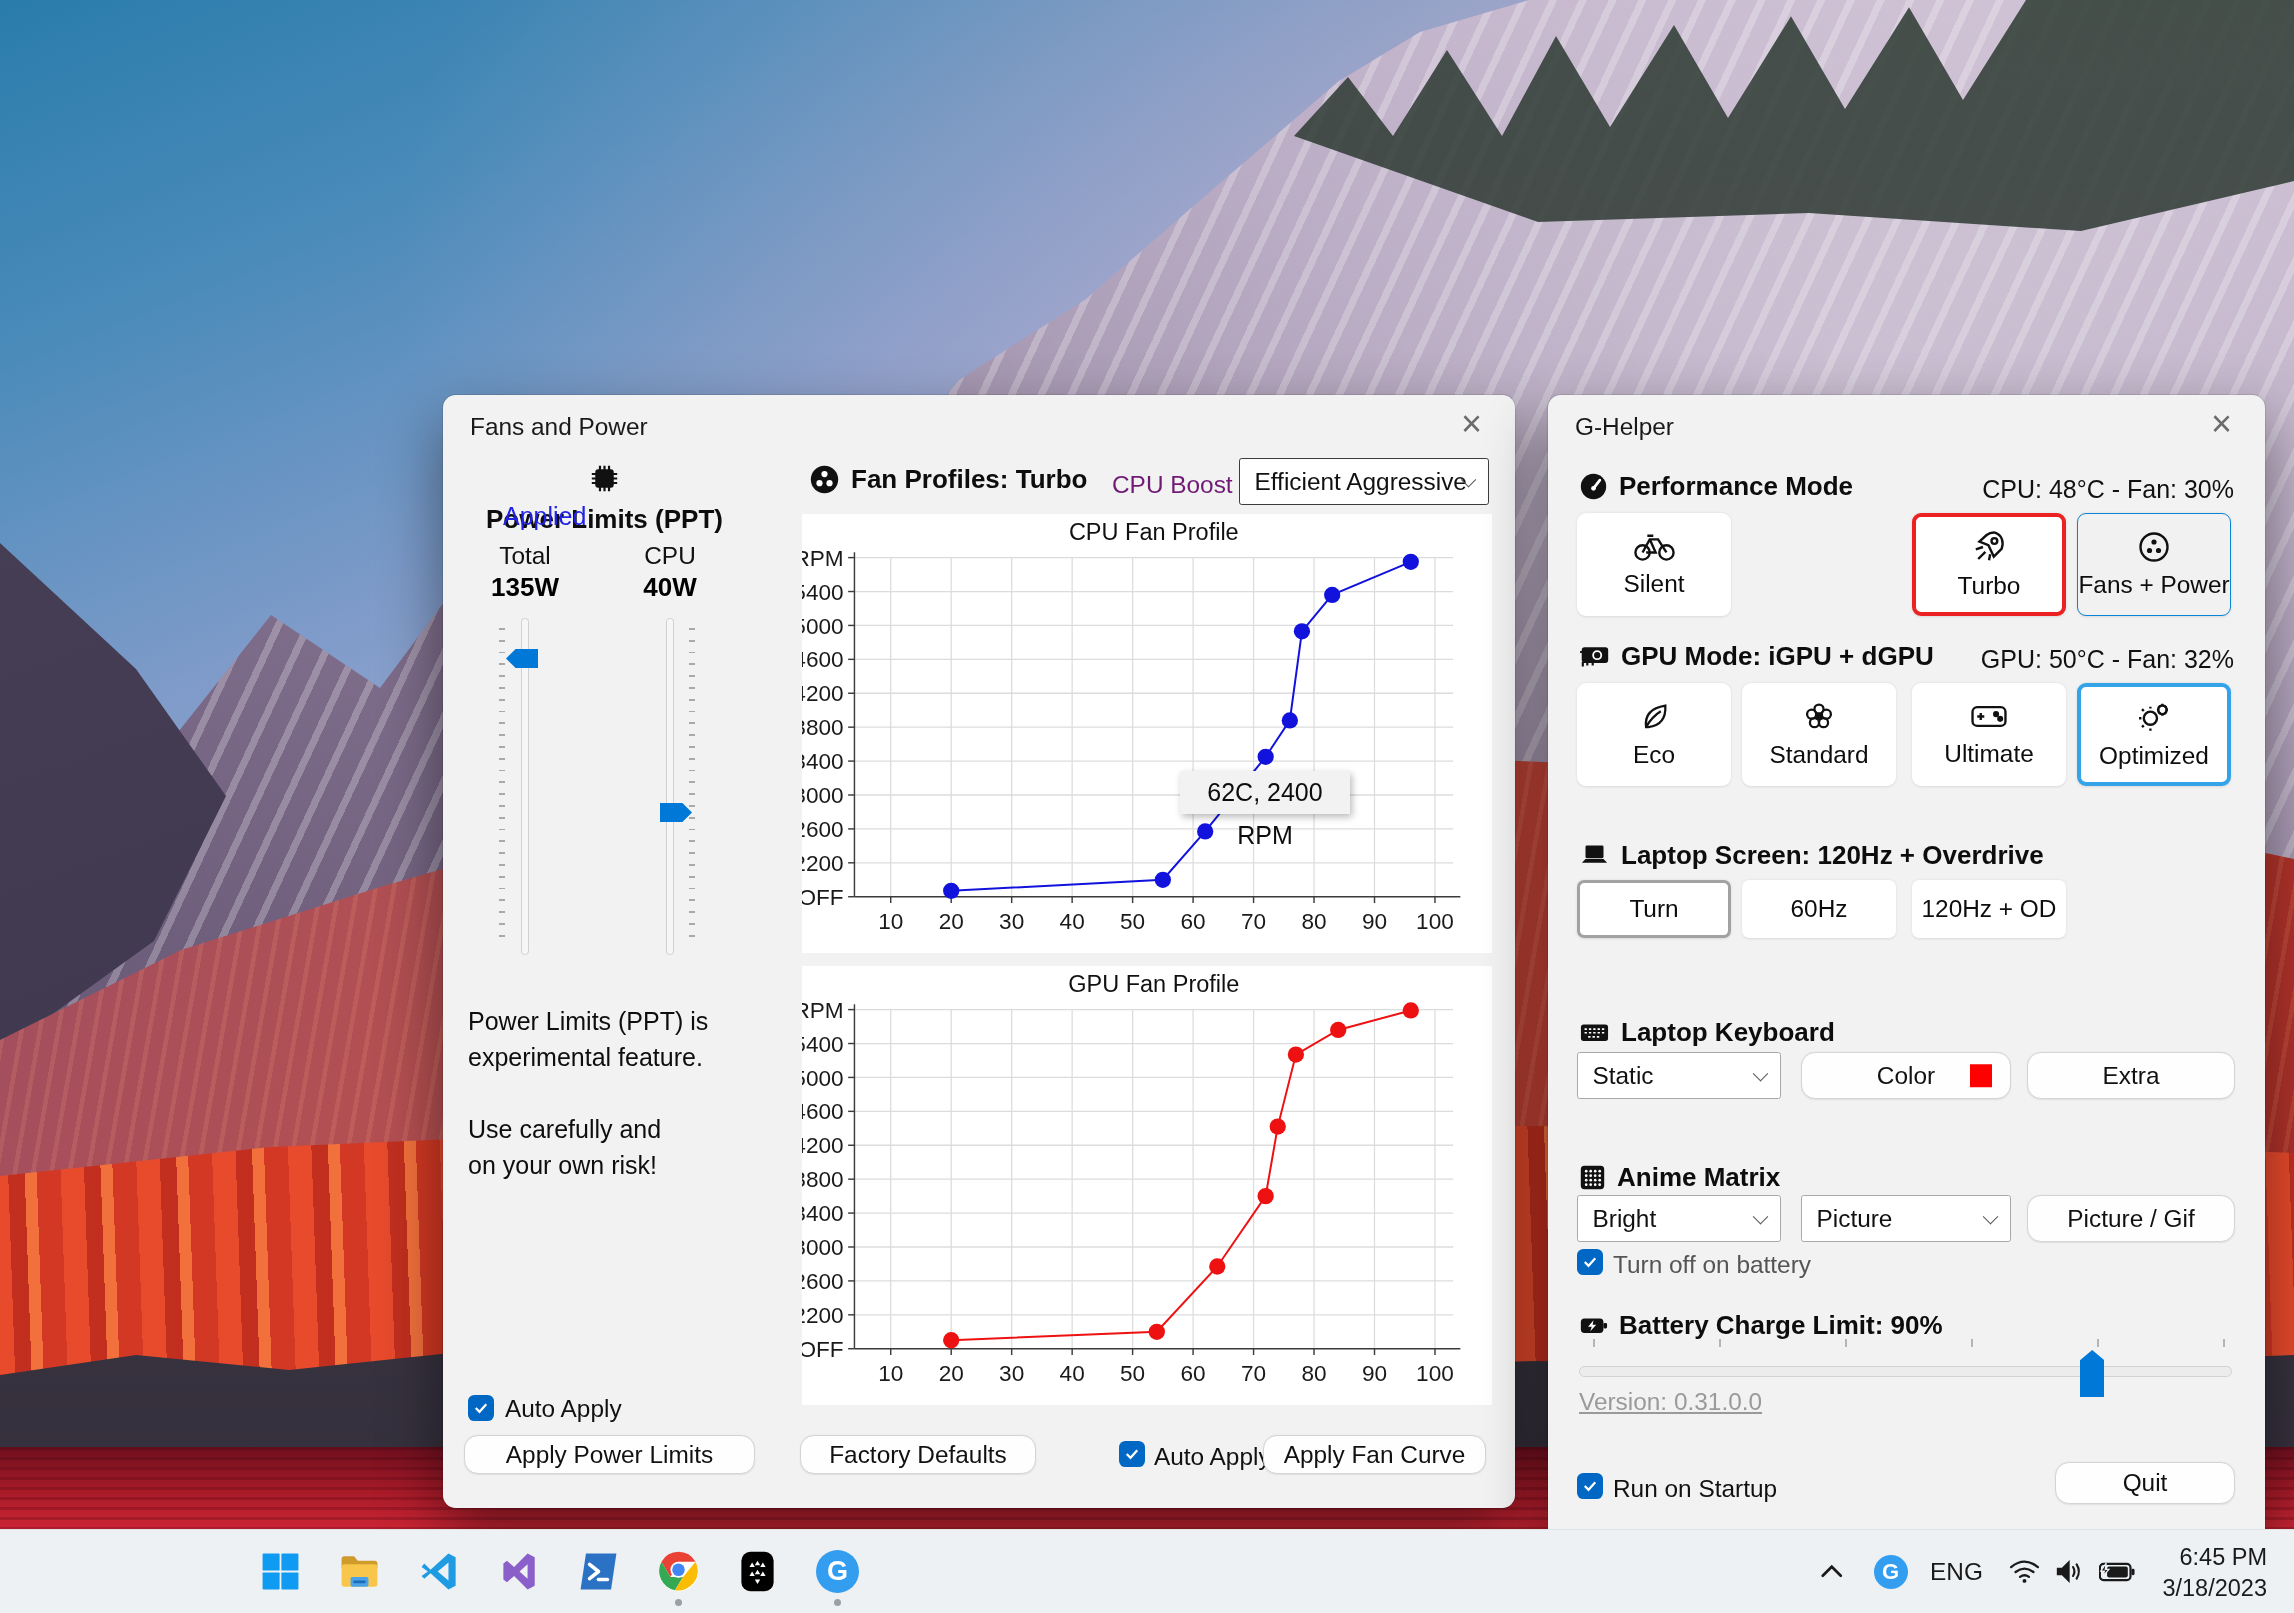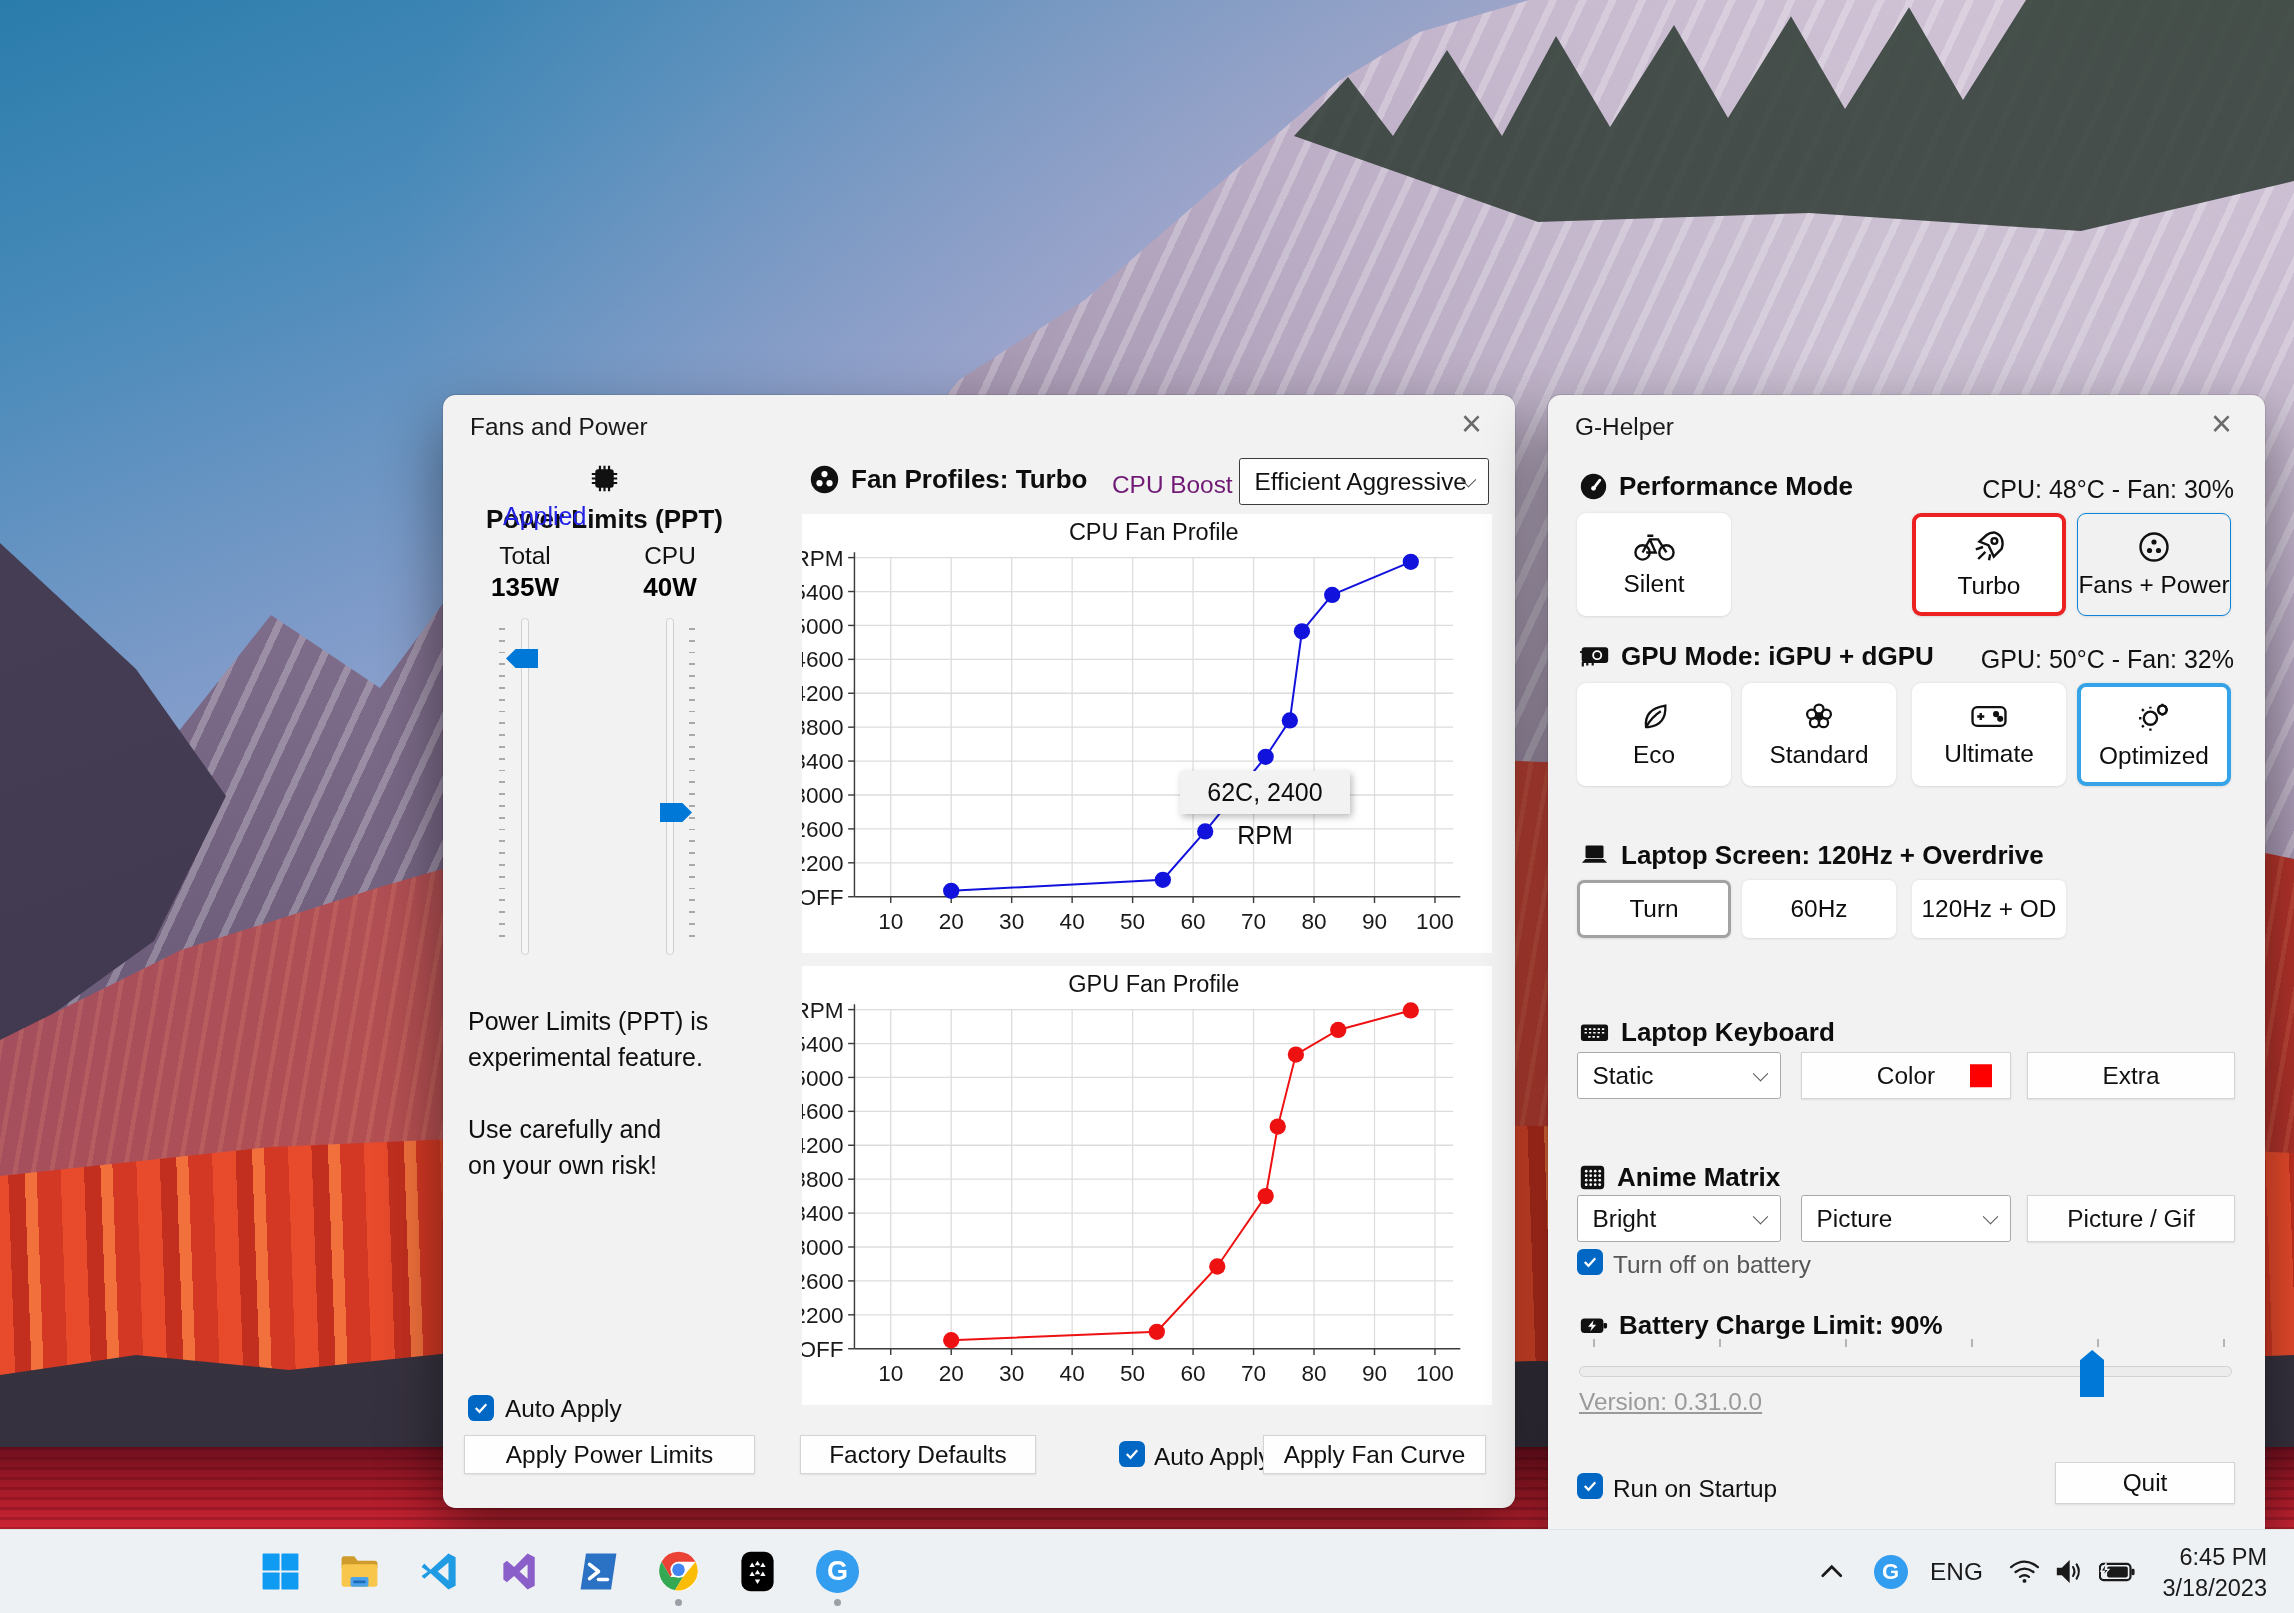--- a/index.html
+++ b/index.html
@@ -74,21 +74,21 @@
     background: repeating-linear-gradient(180deg, #a9a9a9 0 1.8px, transparent 1.8px 11.8px); }
   .vhandle { position:absolute; width:32px; height:19px; background:#0078d7; }
   .vhandle.left-point  { clip-path: polygon(0% 50%, 30% 0%, 100% 0%, 100% 100%, 30% 100%); }
   .vhandle.right-point { clip-path: polygon(0% 0%, 70% 0%, 100% 50%, 70% 100%, 0% 100%); }
   .warn-line { position:absolute; left:25px; font-size:25px; color:#0e0e0e; }
 
   .checkbox { position:absolute; width:26px; height:26px; background:#0067c4; border-radius:6.3px; display:flex; align-items:center; justify-content:center; }
   .checkbox svg { width:18px; height:18px; }
   .cb-label { position:absolute; font-size:24.4px; color:#111; }
 
-  .btn { position:absolute; background:#fefefe; border:0.9px solid #d4d4d4; border-radius:0;
+  .btn { position:absolute; background:#fefefe; border:0.9px solid #d4d4d4; border-radius:14px;
     display:flex; align-items:center; justify-content:center; font-size:24.4px; color:#111;
     box-shadow: 0 0.9px 1.8px rgba(0,0,0,.08); }
 
   .select { position:absolute; background:#fff; border:0.9px solid #a9a9a9; border-radius:2.7px;
     display:flex; align-items:center; font-size:24.4px; color:#111; padding:0 14.5px; }
   .select .chev { position:absolute; right:14.5px; top:50%; width:11px; height:11px;
     border-right:1.8px solid #555; border-bottom:1.8px solid #555; transform:translateY(-70%) rotate(45deg); }
   .select.dark-border { border:1.8px solid #3c3c3c; }
 
   

